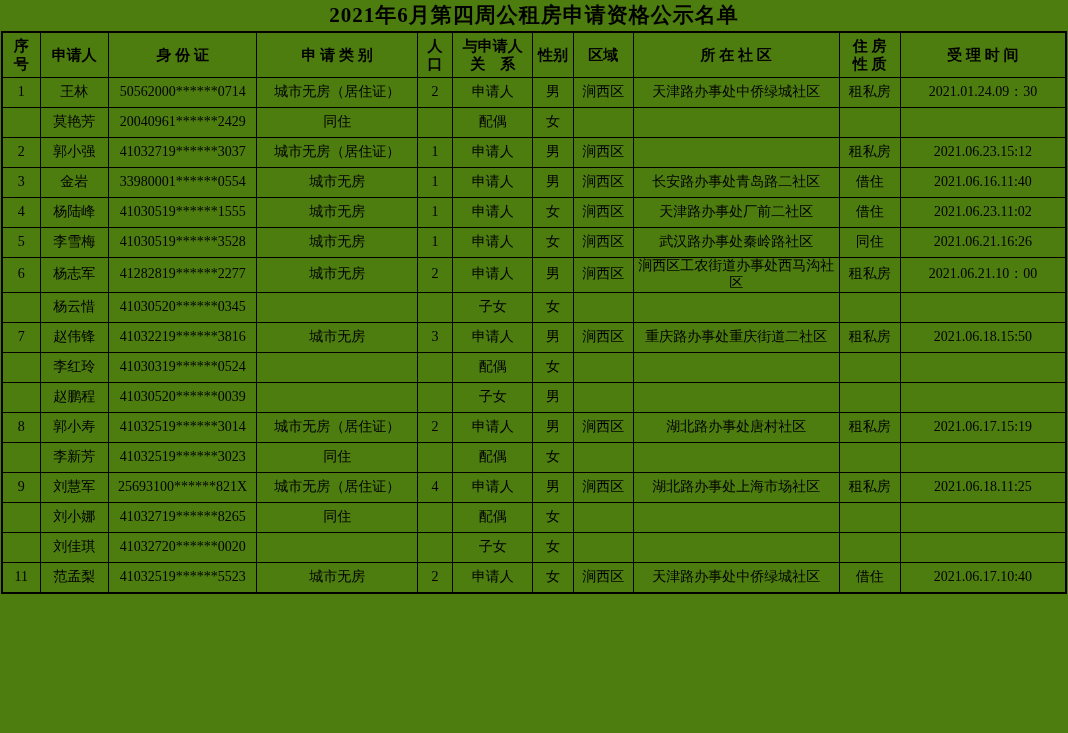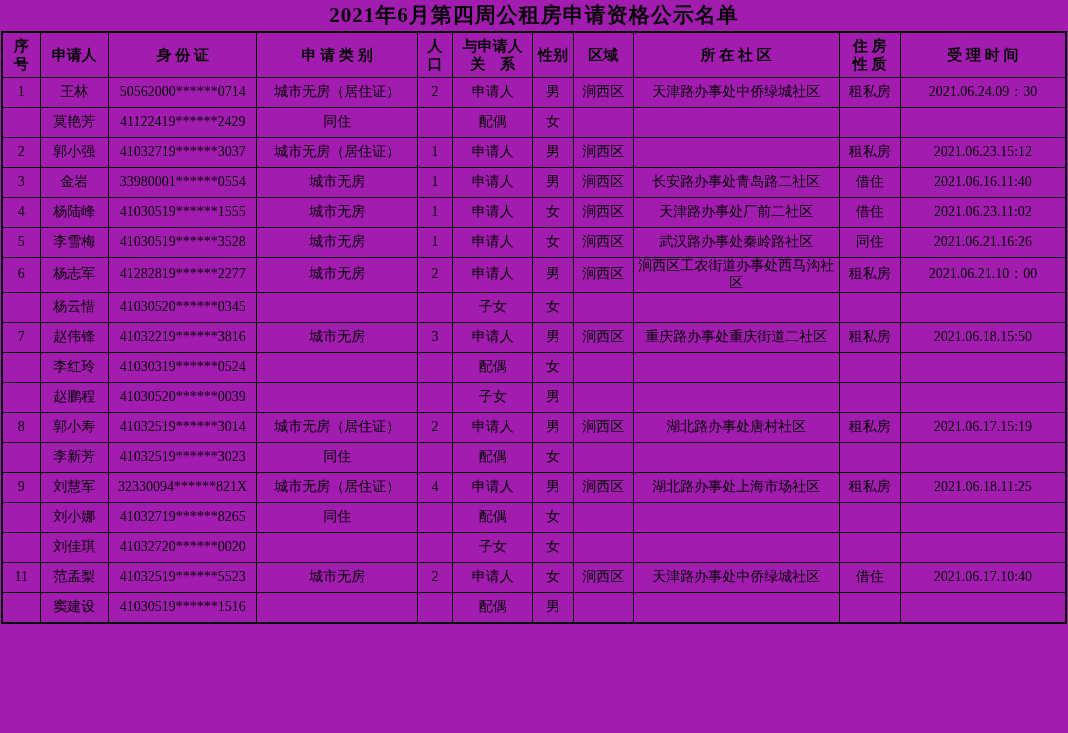--- a/index.html
+++ b/index.html
@@ -5,21 +5,21 @@
   html, body {
     margin: 0;
     padding: 0;
     background: #ffffff;
     font-family: "Liberation Serif", "DejaVu Serif", serif;
     color: #000000;
   }
   .page {
     width: 1068px;
     height: 733px;
-    background: #a21caf;
+    background: #4d7c0f;
     overflow: hidden;
   }
   .doc-title {
     width: 100%;
     height: 31px;
     line-height: 31px;
     text-align: center;
     font-size: 21px;
     font-weight: bold;
     letter-spacing: 1px;
@@ -97,26 +97,26 @@
           <td>1</td>
           <td>王林</td>
           <td class="col-id">50562000******0714</td>
           <td>城市无房（居住证）</td>
           <td>2</td>
           <td>申请人</td>
           <td>男</td>
           <td>涧西区</td>
           <td>天津路办事处中侨绿城社区</td>
           <td>租私房</td>
-          <td>2021.06.24.09：30</td>
+          <td>2021.01.24.09：30</td>
         </tr>
         <tr>
           <td></td>
           <td>莫艳芳</td>
-          <td class="col-id">41122419******2429</td>
+          <td class="col-id">20040961******2429</td>
           <td>同住</td>
           <td></td>
           <td>配偶</td>
           <td>女</td>
           <td></td>
           <td></td>
           <td></td>
           <td></td>
         </tr>
         <tr>
@@ -258,21 +258,21 @@
           <td>配偶</td>
           <td>女</td>
           <td></td>
           <td></td>
           <td></td>
           <td></td>
         </tr>
         <tr>
           <td>9</td>
           <td>刘慧军</td>
-          <td class="col-id">32330094******821X</td>
+          <td class="col-id">25693100******821X</td>
           <td>城市无房（居住证）</td>
           <td>4</td>
           <td>申请人</td>
           <td>男</td>
           <td>涧西区</td>
           <td>湖北路办事处上海市场社区</td>
           <td>租私房</td>
           <td>2021.06.18.11:25</td>
         </tr>
         <tr>
@@ -306,29 +306,16 @@
           <td>范孟梨</td>
           <td class="col-id">41032519******5523</td>
           <td>城市无房</td>
           <td>2</td>
           <td>申请人</td>
           <td>女</td>
           <td>涧西区</td>
           <td>天津路办事处中侨绿城社区</td>
           <td>借住</td>
           <td>2021.06.17.10:40</td>
-        </tr>
-        <tr>
-          <td></td>
-          <td>窦建设</td>
-          <td class="col-id">41030519******1516</td>
-          <td></td>
-          <td></td>
-          <td>配偶</td>
-          <td>男</td>
-          <td></td>
-          <td></td>
-          <td></td>
-          <td></td>
         </tr>
       </tbody>
   </table>
 </div>
 
 </body></html>

